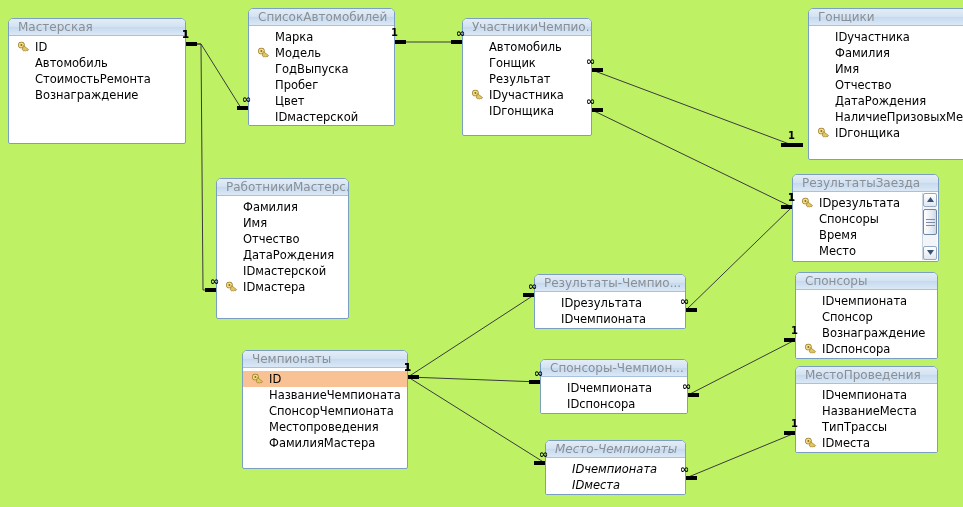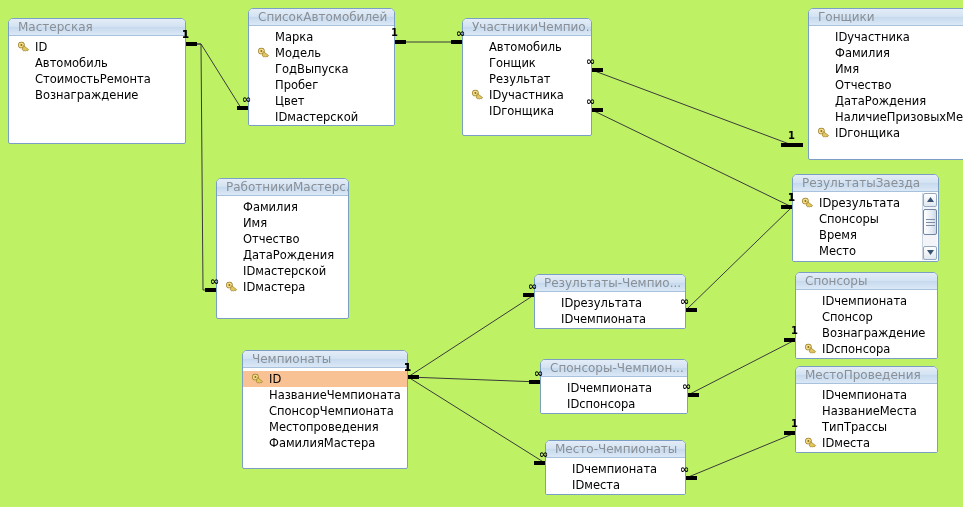--- a/index.html
+++ b/index.html
@@ -319,21 +319,21 @@
           <div class="field-row"><span>IDчемпионата</span></div>
         </div>
       </div>
       <div class="table-box" style="left: 540px; top: 359px; width: 148px; height: 55px;">
         <div class="table-title">Спонсоры-Чемпион...</div>
         <div class="table-fields">
           <div class="field-row"><span>IDчемпионата</span></div>
           <div class="field-row"><span>IDспонсора</span></div>
         </div>
       </div>
-      <div class="table-box" style="left: 545px; top: 440px; width: 141px; height: 55px;">
+      <div class="table-box" style="left: 545px; top: 440px; width: 141px; height: 55px; font-style: italic;">
         <div class="table-title">Место-Чемпионаты</div>
         <div class="table-fields">
           <div class="field-row"><span>IDчемпионата</span></div>
           <div class="field-row"><span>IDместа</span></div>
         </div>
       </div>
     </div>
   <div id="cards-layer">
       <div class="rel-label" style="left: 182px; top: 30px;">1</div>
       <div class="rel-inf" style="left: 242px; top: 95px;">∞</div>

